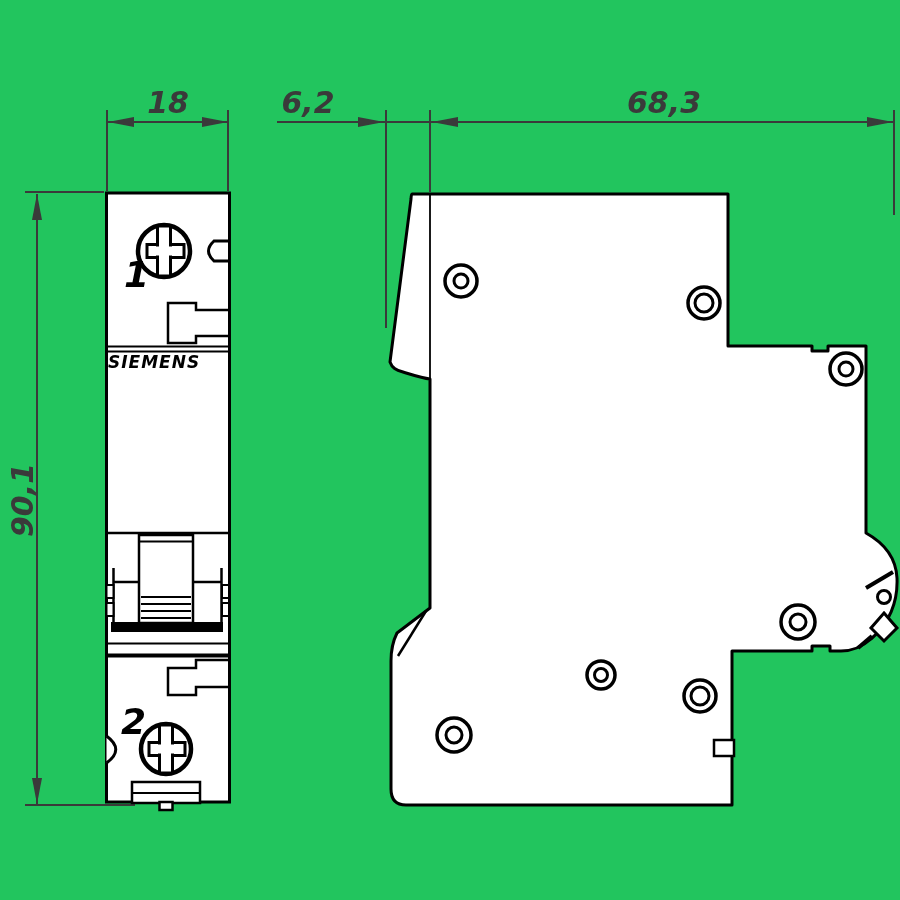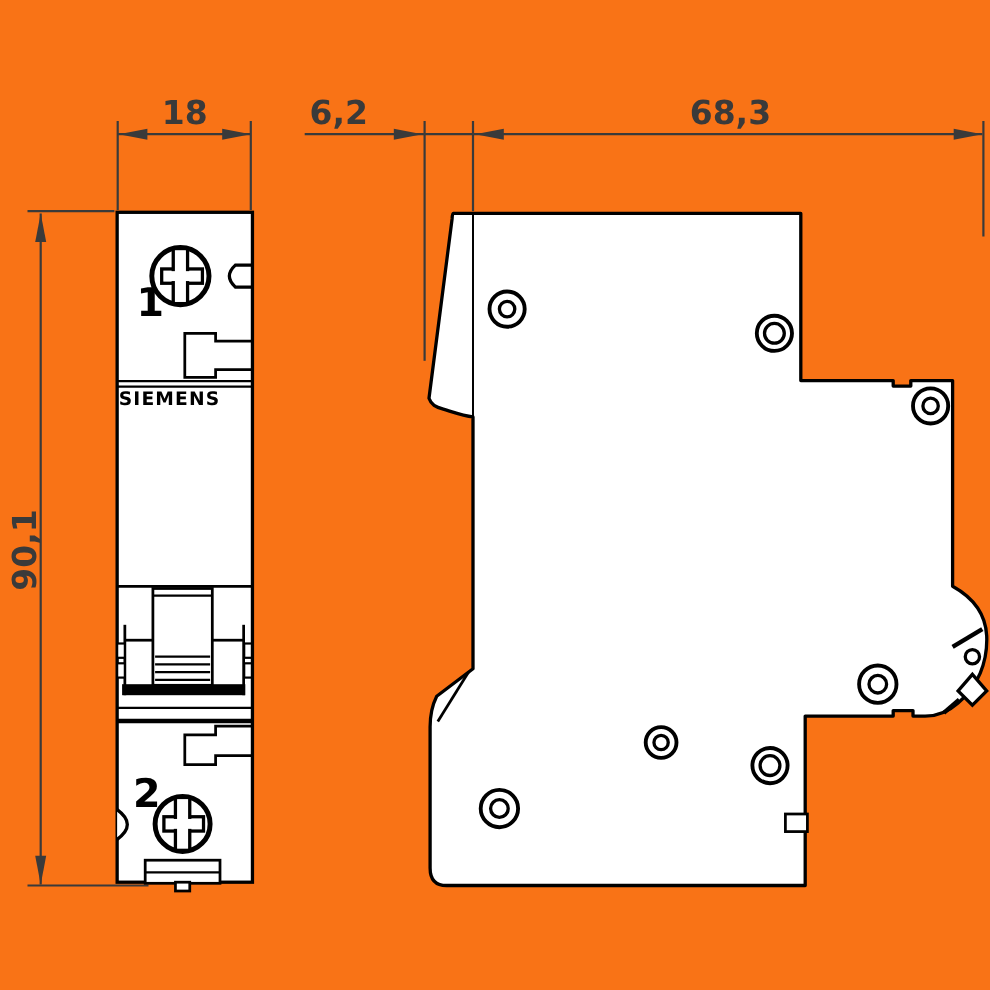--- a/index.html
+++ b/index.html
@@ -1,17 +1,17 @@
 <!DOCTYPE html>
 <html><head>
 <meta charset="utf-8">
 <style>
   html,body{margin:0;padding:0;background:#fff;}
-  .canvas{position:relative;width:900px;height:900px;background:#f97316;overflow:hidden;
-          font-family:"DejaVu Sans","Liberation Sans",sans-serif;}
+  .canvas{position:relative;width:900px;height:900px;background:#22c55e;overflow:hidden;
+          font-family:"DejaVu Sans","Liberation Sans",sans-serif;font-style:italic;}
   svg{display:block;}
   .dim-text{font-family:"DejaVu Sans","Liberation Sans",sans-serif;font-weight:bold;font-size:30px;fill:#3a3a3a;}
   .part-label{font-family:"DejaVu Sans","Liberation Sans",sans-serif;font-weight:bold;font-size:36px;fill:#000;}
   .brand-text{font-family:"DejaVu Sans","Liberation Sans",sans-serif;font-weight:bold;font-size:17px;fill:#000;letter-spacing:1px;}
   .outline{stroke:#000;fill:#fff;}
   .detail{stroke:#000;fill:none;}
   .dimline{stroke:#3a3a3a;stroke-width:2;fill:none;}
   .dimarrow{fill:#3a3a3a;stroke:none;}
 </style>
 </head>

